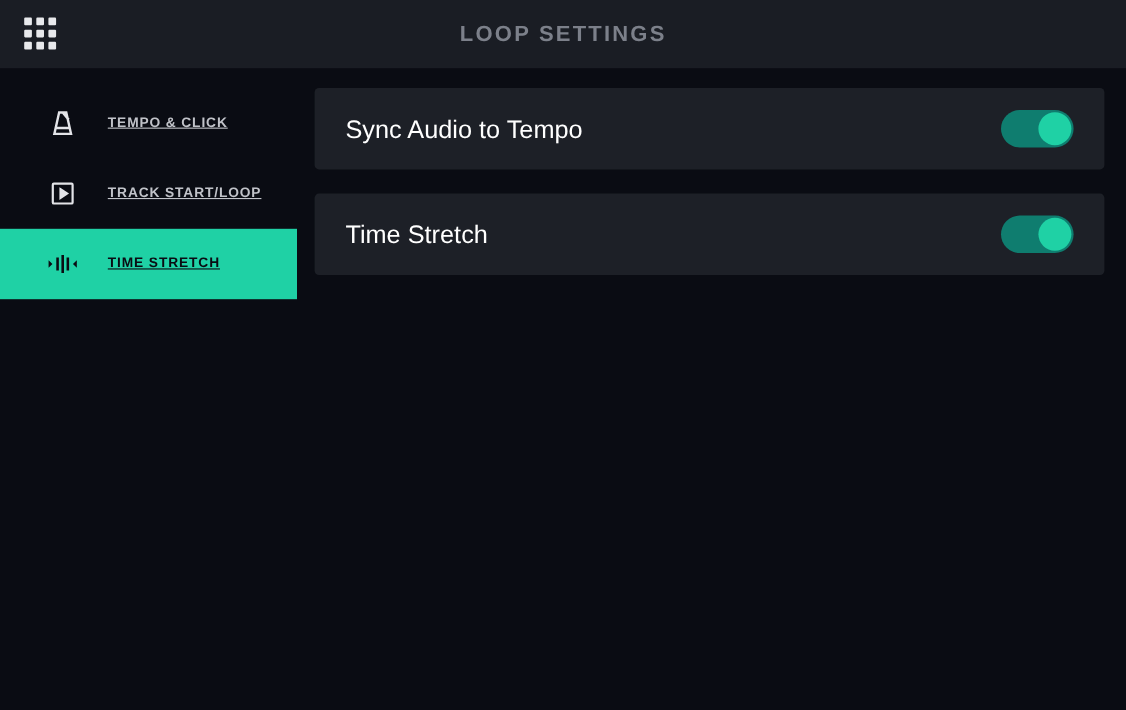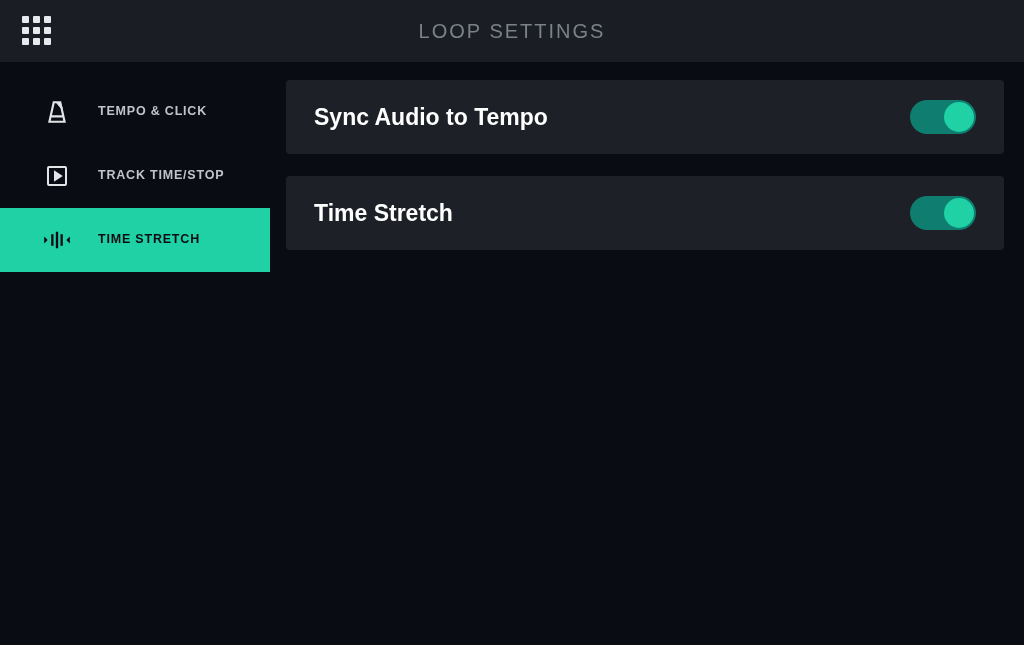--- a/index.html
+++ b/index.html
@@ -30,21 +30,21 @@
     .grid-btn span {
       background: #e8e9ec;
       width: 7px; height: 7px;
       border-radius: 1px;
     }
     .header-title {
       flex: 1;
       text-align: center;
       color: #7c808a;
       font-size: 20px;
-      font-weight: 400;
+      font-weight: 700;
       letter-spacing: 2px;
     }
     .body { display: flex; height: calc(645px - 62px); }
     .sidebar {
       width: 270px;
       padding-top: 18px;
       display: flex;
       flex-direction: column;
     }
     .side-item {
@@ -60,41 +60,42 @@
       display: flex; align-items: center; justify-content: center;
       flex-shrink: 0;
     }
     .side-item .label {
       color: #c1c3c9;
       font-size: 12.5px;
       font-weight: 700;
       letter-spacing: 0.8px;
       line-height: 1.25;
       white-space: pre-line;
+      text-decoration: underline;
     }
     .side-item.active { background: #1fd1a5; }
     .side-item.active .label { color: #0a0c13; }
     .side-item.active svg { stroke: #0a0c13; }
     .content {
       flex: 1;
       padding: 18px 20px 0 16px;
       display: flex;
       flex-direction: column;
       gap: 22px;
     }
     .row {
       height: 74px;
       background: #1d2027;
       border-radius: 4px;
       display: flex;
       align-items: center;
       justify-content: space-between;
       padding: 0 28px;
     }
-    .row-label { color: #fff; font-size: 23px; font-weight: 700; }
+    .row-label { color: #fff; font-size: 23px; font-weight: 400; }
     .toggle {
       width: 66px; height: 34px;
       background: #0f7d6f;
       border-radius: 17px;
       position: relative;
       cursor: pointer;
     }
     .toggle .knob {
       position: absolute;
       right: 2px; top: 2px;
@@ -136,21 +137,21 @@
 
 
 
     <div class="side-item">
       <span class="icon">
         <svg viewBox="0 0 24 24" width="24" height="24">
             <rect x="3" y="3" width="18" height="18" rx="1"></rect>
             <path d="M10 8 L16 12 L10 16 Z" fill="#e3e4e8"></path>
           </svg>
       </span>
-      <span class="label">TRACK TIME/STOP</span>
+      <span class="label">TRACK START/LOOP</span>
     </div>
 
 
     <div class="side-item active">
       <span class="icon">
         <svg viewBox="0 0 24 24" width="28" height="28" stroke="#0a0c13">
             <path d="M4 12 L1 9 L1 15 Z M20 12 L23 9 L23 15 Z" fill="#0a0c13" stroke="none"></path>
             <path d="M8 7 L8 17 M12 5 L12 19 M16 7 L16 17"></path>
           </svg>
       </span>

